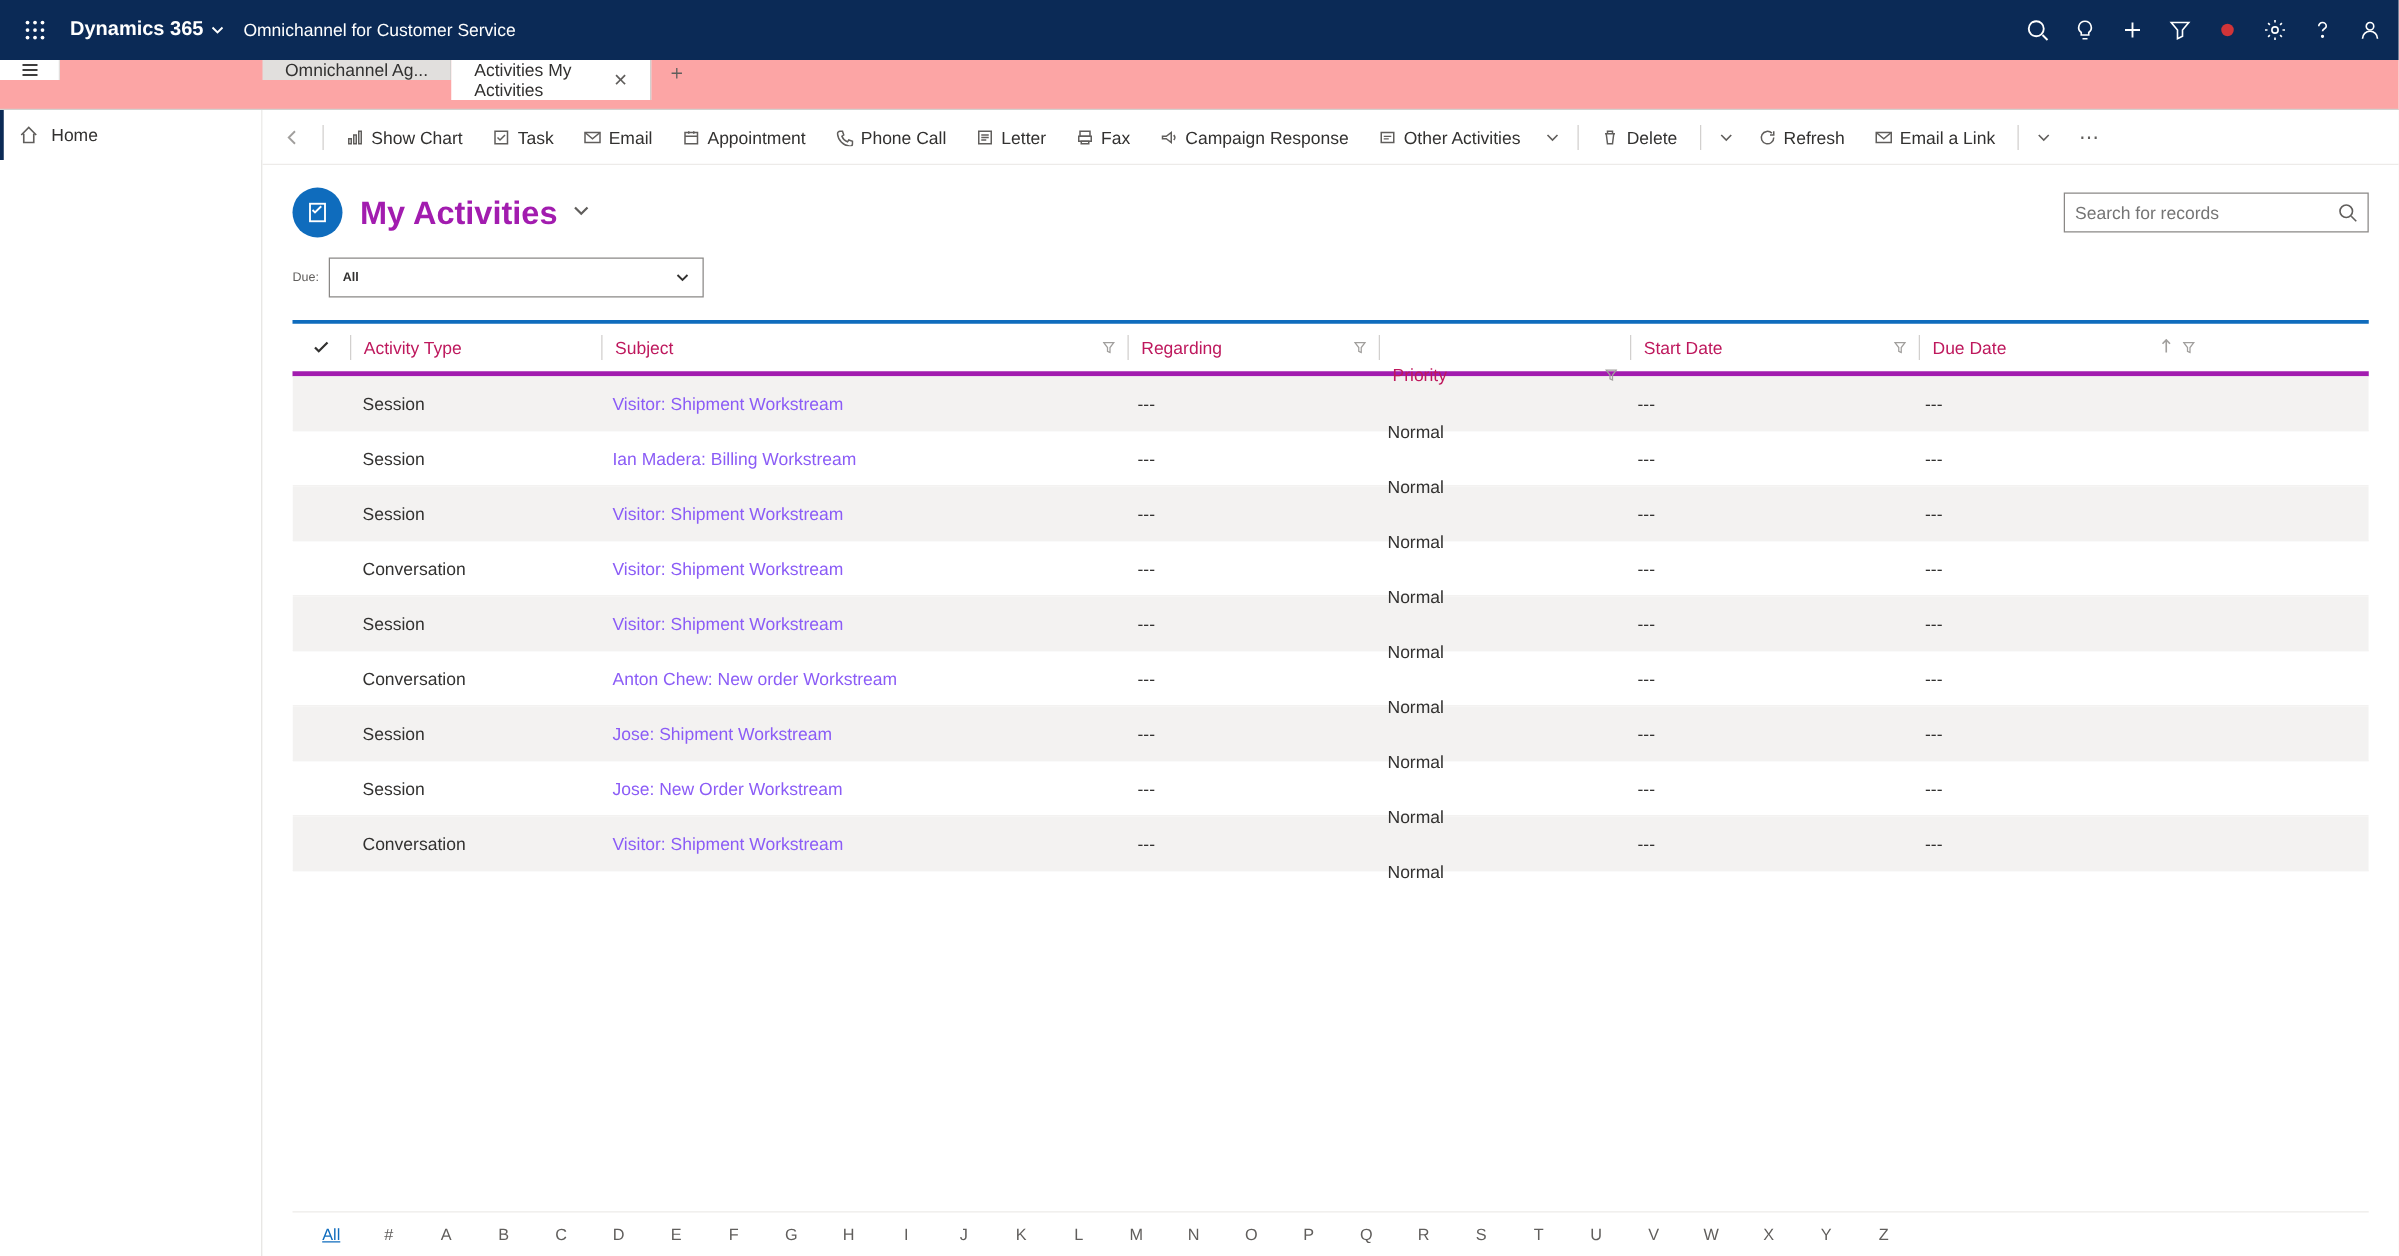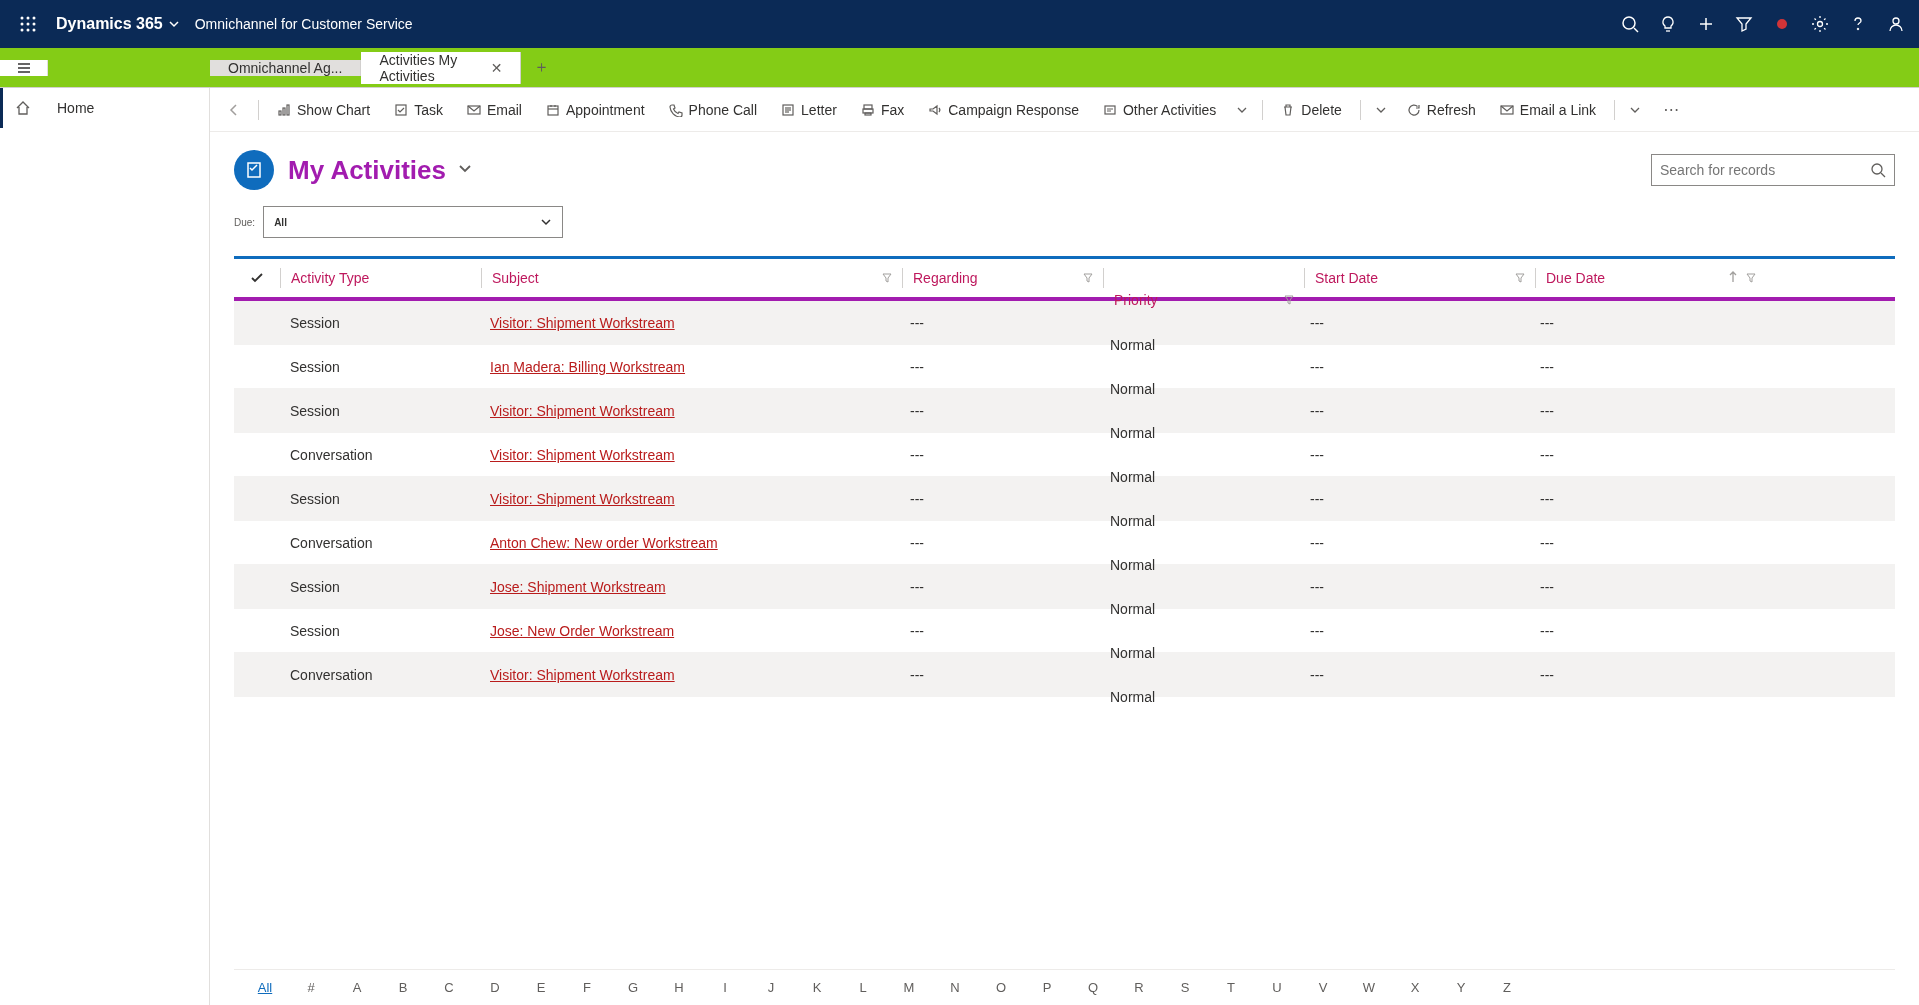--- a/index.html
+++ b/index.html
@@ -10,31 +10,31 @@
 .top-header .waffle { width:48px; height:48px; display:flex; align-items:center; justify-content:center; cursor:pointer; }
 .top-header .brand { font-weight:600; font-size:16px; margin-left:4px; cursor:pointer; display:flex; align-items:center; gap:6px; }
 .top-header .brand svg { fill:#fff; }
 .top-header .app-name { margin-left:16px; font-size:14px; }
 .top-header .spacer { flex:1; }
 .top-header .hicon { width:38px; height:48px; display:flex; align-items:center; justify-content:center; cursor:pointer; }
 .top-header .hicon svg { stroke:#fff; fill:none; }
 .top-header .rec-dot { width:10px; height:10px; border-radius:50%; background:#d13438; }
 
 
-.tab-row { height:40px; background:#84cc16; display:flex; align-items:center; border-bottom:1px solid #d2d0ce; }
+.tab-row { height:40px; background:#fca5a5; display:flex; align-items:flex-start; border-bottom:1px solid #d2d0ce; }
 .tab-row .hamburger { width:48px; display:flex; align-items:center; justify-content:center; cursor:pointer; background:#fff; border-right:1px solid #e1dfdd; }
 .tab-row .tab { display:flex; align-items:center; padding:0 18px; font-size:14px; color:#323130; border-right:1px solid #d2d0ce; cursor:pointer; position:relative; max-width:160px; }
 .tab-row .tab.inactive { background:#e1dfdd; }
 .tab-row .tab.active { background:#fff; }
 .tab-row .tab .close { margin-left:14px; color:#605e5c; cursor:pointer; }
 .tab-row .add-tab { width:40px; display:flex; align-items:center; justify-content:center; cursor:pointer; color:#605e5c; }
 
 
 .left-rail { position:absolute; left:0; top:88px; bottom:0; width:210px; background:#fff; border-right:1px solid #e1dfdd; }
-.left-rail .item { height:40px; display:flex; align-items:center; padding:0 12px; font-size:14px; color:#323130; cursor:pointer; gap:26px; border-left:3px solid transparent; }
+.left-rail .item { height:40px; display:flex; align-items:center; padding:0 12px; font-size:14px; color:#323130; cursor:pointer; gap:10px; border-left:3px solid transparent; }
 .left-rail .item.selected { border-left-color:#0b2a56; background:#fff; font-weight:400; }
 .left-rail .item svg { stroke:#605e5c; fill:none; }
 
 
 .main { position:absolute; left:210px; right:0; top:88px; bottom:0; background:#fff; display:flex; flex-direction:column; }
 
 
 .cmdbar { height:44px; border-bottom:1px solid #edebe9; display:flex; align-items:center; padding:0 8px; gap:4px; color:#323130;text-align:center; }
 .cmdbar .back { width:32px; height:32px; display:flex; align-items:center; justify-content:center; cursor:pointer; color:#a19f9d; }
 .cmdbar .cmd { display:flex; align-items:center; gap:6px; padding:0 10px; height:32px; font-size:14px; cursor:pointer; border-radius:2px; white-space:nowrap; }
@@ -71,21 +71,21 @@
 .col-regarding { width:200px; }
 .col-priority { width:200px;margin-top:44px; }
 .col-start { width:230px; }
 .col-due { width:230px; }
 
 .grid-body { flex:1; overflow-y:auto; }
 .row { display:flex; height:44px; align-items:center; font-size:14px; color:#323130; border-bottom:1px solid #f3f2f1; }
 .row.alt { background:#f3f2f1; }
 .row .cell { padding:0 10px; }
 .row .check-cell { width:46px; }
-.row .subject-link { color:#b91c1c; cursor:pointer;text-decoration:underline; }
+.row .subject-link { color:#8b5cf6; cursor:pointer; }
 
 
 .alpha-row { height:36px; display:flex; align-items:center; gap:0; padding:0 8px; border-top:1px solid #edebe9; }
 .alpha-row .alpha { width:46px; text-align:center; font-size:13px; color:#605e5c; cursor:pointer; }
 .alpha-row .alpha.active { color:#0f6cbd; text-decoration:underline; }
 
 
 .grid-footer { height:40px; display:flex; align-items:center; padding:0 8px; font-size:13px; color:#605e5c; border-top:1px solid #edebe9; }
 .grid-footer .spacer { flex:1; }
 .grid-footer .nav-ic { width:36px; height:32px; display:flex; align-items:center; justify-content:center; cursor:pointer; color:#605e5c; }

